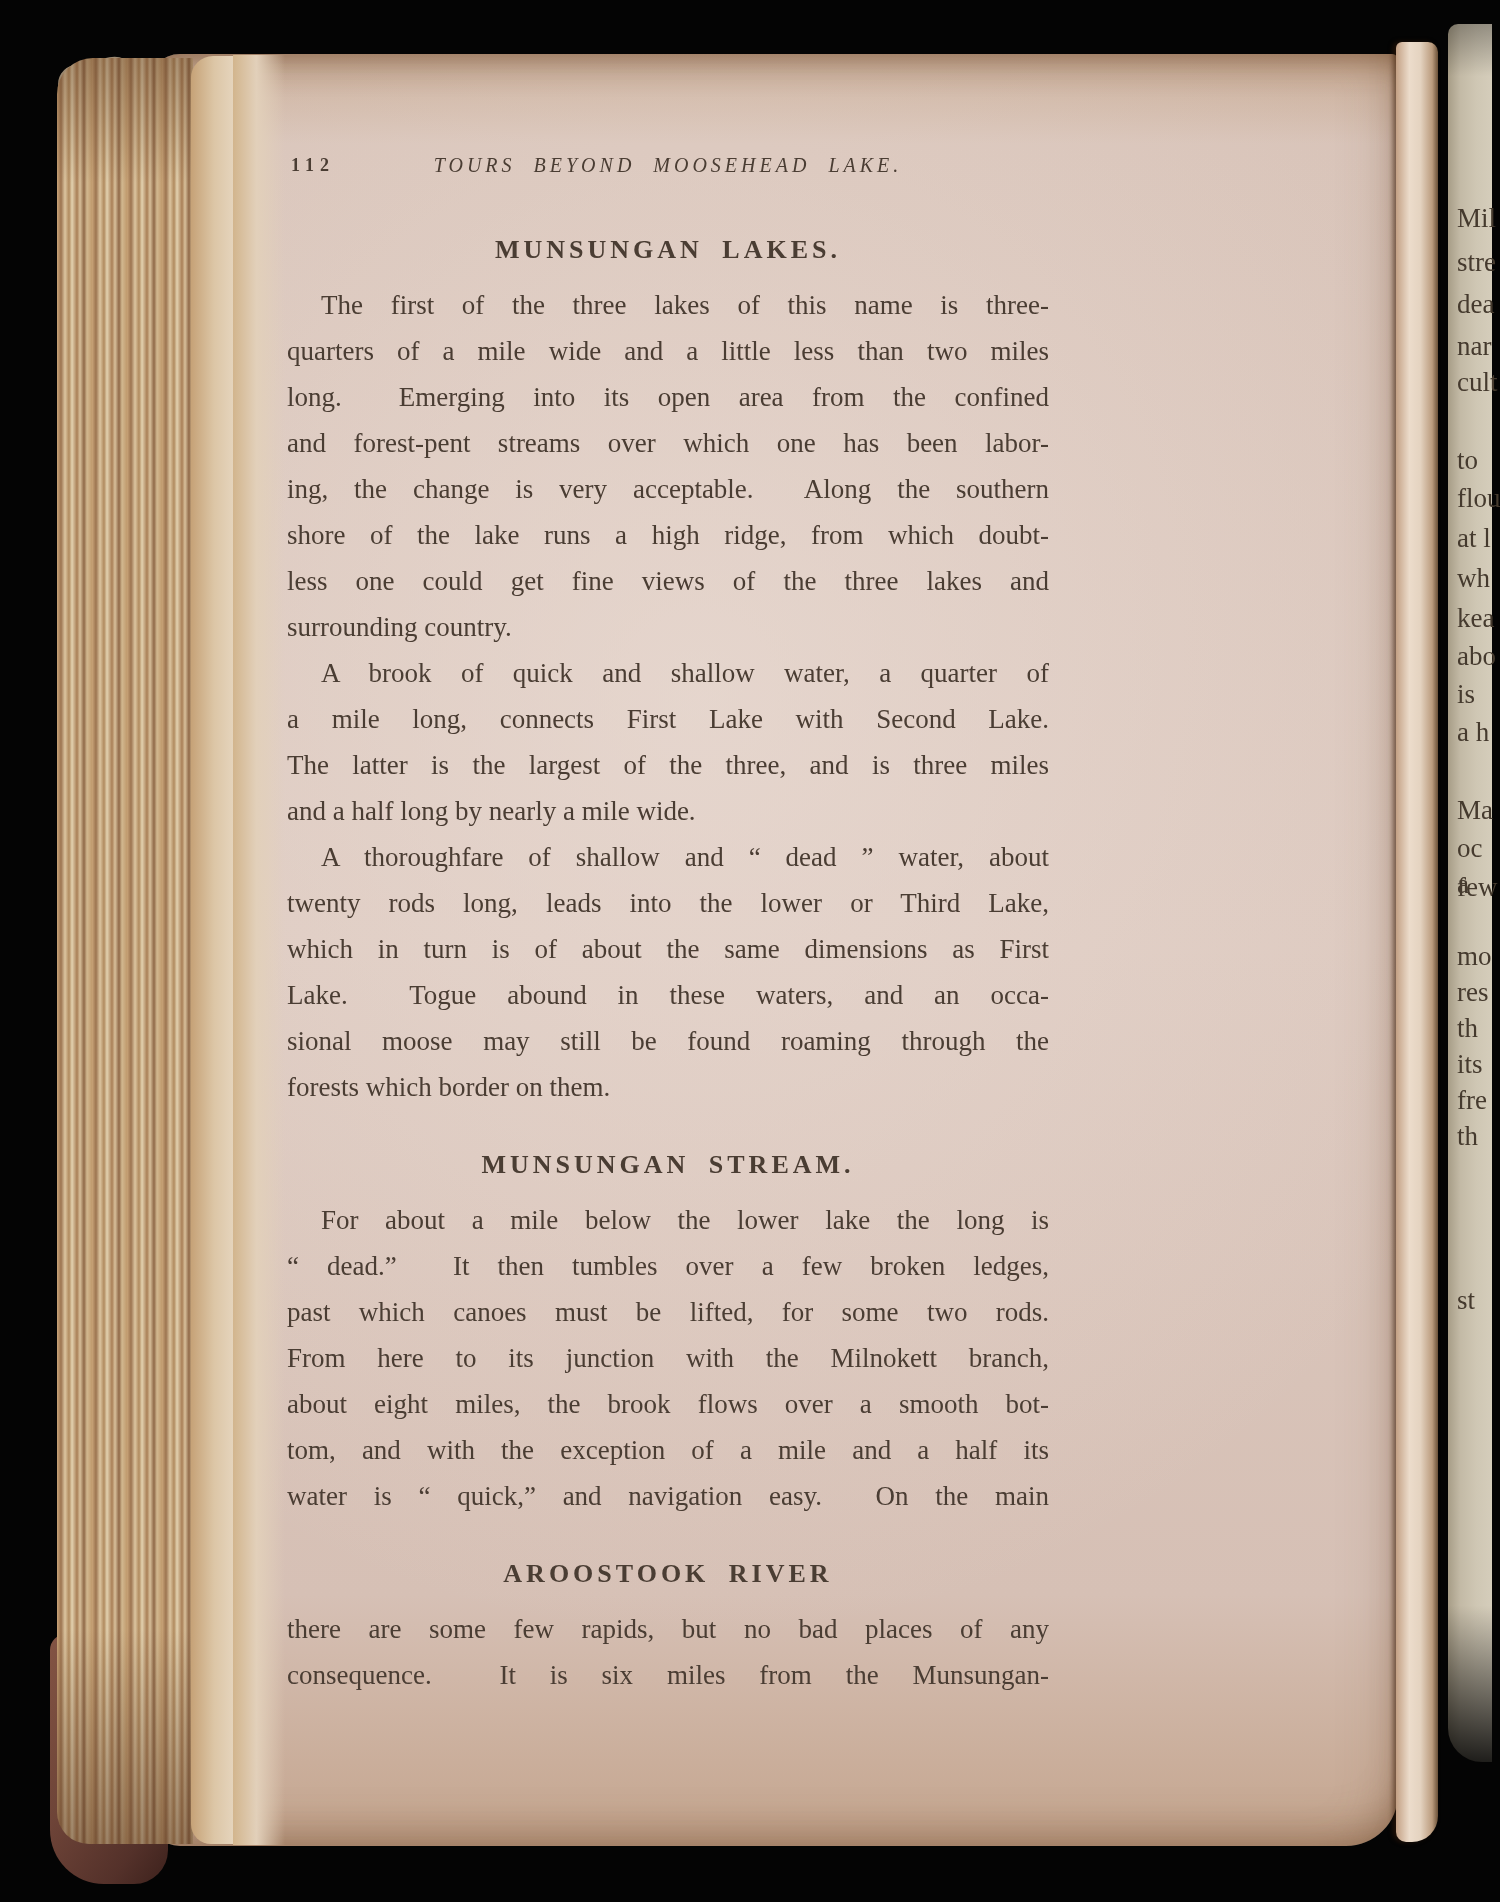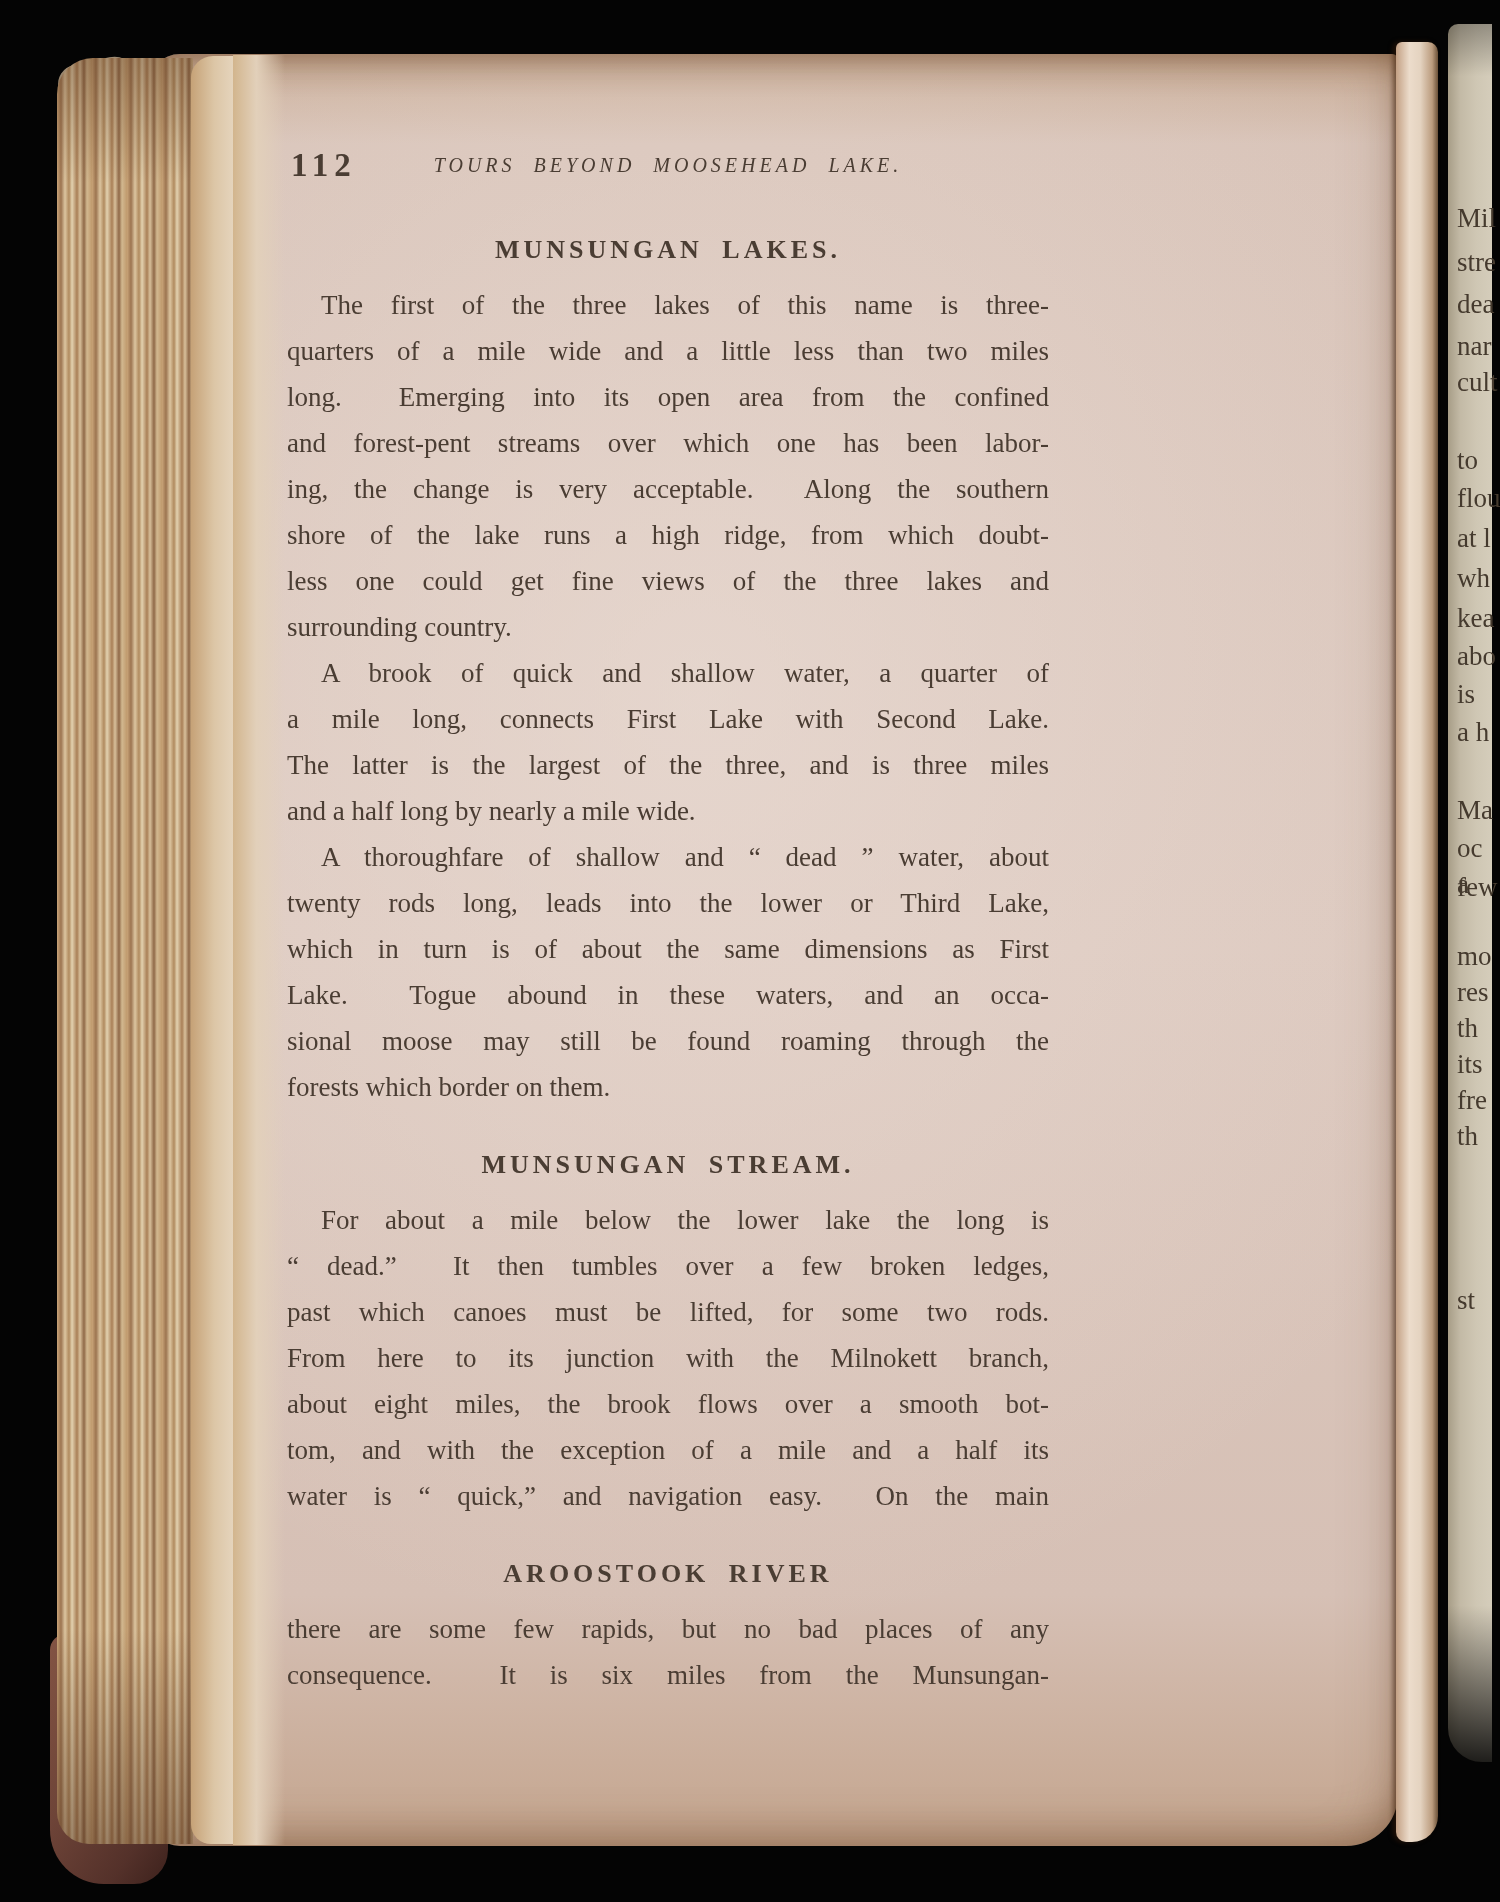--- a/index.html
+++ b/index.html
@@ -68,21 +68,21 @@
   }
   .fragment {
     position:absolute; left:9px; color:#453a2e; font-size:27px; line-height:30px; white-space:nowrap;
   }
   
   .text-block {
     position:absolute; left:139px; top:88px; width:762px; z-index:4;
     color:#4a3d33; font-size:27px; line-height:46px;
   }
   .running-head { position:relative; height:46px; margin-bottom:39px; }
-  .pageno { position:absolute; left:4px; top:0; font-size:33px; letter-spacing:6px; font-weight:bold; }
+  .pageno { position:absolute; left:4px; top:0; font-size:18px; letter-spacing:6px; font-weight:bold; }
   .running-title {
     display:block; text-align:center; font-style:italic;
     font-size:20px; letter-spacing:4px; word-spacing:9px;
   }
   .sec-heading {
     text-align:center; font-size:26px; letter-spacing:4px; word-spacing:9px;
     line-height:46px; margin:0 0 9px 0; font-weight:bold;
   }
   .sec-heading.gap { margin-top:32px; }
   .line { text-align:justify; text-align-last:justify; white-space:pre-wrap; }

